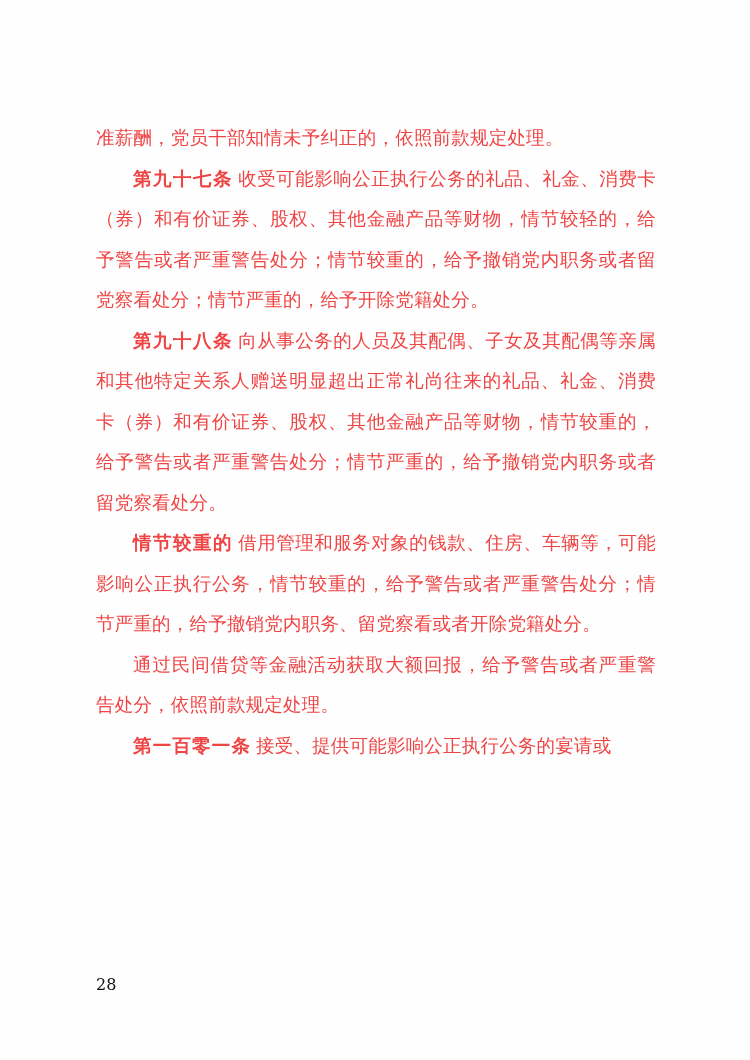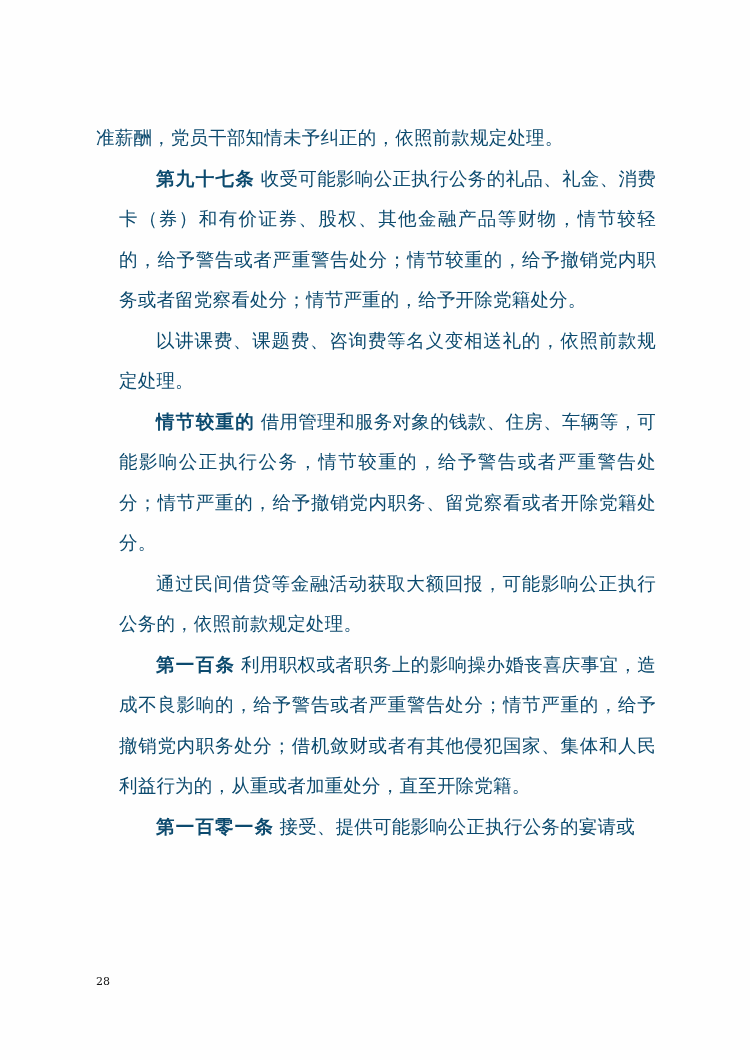--- a/index.html
+++ b/index.html
@@ -30,74 +30,70 @@
     top: 118px;
     width: 560px;
   }
   p.para {
     margin: 0 0 0 0;
     font-size: 18.5px;
     line-height: 40.5px;
     text-align: justify;
     text-justify: inter-ideograph;
     letter-spacing: 0.2px;
-    color: #0c4a6e;
-    font-family: Liberation Sans, sans-serif;
+    color: #ef4444;
+    font-family: Liberation Serif, serif;
   }
   p.indent {
     text-indent: 37px;
-    margin-left: 23px;
   }
   .article-label {
     font-weight: bold;
     letter-spacing: 1.2px;
   }
   .after-label {
     letter-spacing: 0.2px;
   }
   .page-number {
     position: absolute;
     left: 96px;
     top: 975px;
-    font-size: 11px;
+    font-size: 16px;
     font-family: "DejaVu Serif", "Liberation Serif", serif;
     color: #111111;
   }
 </style>
 </head>
 <body>
 
 <div class="page">
   <div class="content">
 
     <p class="para">
       <span>准薪酬，党员干部知情未予纠正的，依照前款规定处理。</span>
     </p>
 
     <p class="para indent">
       <span class="article-label">第九十七条</span><span class="after-label">&nbsp;</span><span>收受可能影响公正执行公务的礼品、礼金、消费卡（券）和有价证券、股权、其他金融产品等财物，情节较轻的，给予警告或者严重警告处分；情节较重的，给予撤销党内职务或者留党察看处分；情节严重的，给予开除党籍处分。</span>
     </p>
 
 
+    <p class="para indent">
+      <span class="article-label">第九十八条</span><span class="after-label">&nbsp;</span><span>向从事公务的人员及其配偶、子女及其配偶等亲属和其他特定关系人赠送明显超出正常礼尚往来的礼品、礼金、消费卡（券）和有价证券、股权、其他金融产品等财物，情节较重的，给予警告或者严重警告处分；情节严重的，给予撤销党内职务或者留党察看处分。</span>
+    </p>
 
-    <p class="para indent">
-      <span>以讲课费、课题费、咨询费等名义变相送礼的，依照前款规定处理。</span>
-    </p>
 
     <p class="para indent">
       <span class="article-label">情节较重的</span><span class="after-label">&nbsp;</span><span>借用管理和服务对象的钱款、住房、车辆等，可能影响公正执行公务，情节较重的，给予警告或者严重警告处分；情节严重的，给予撤销党内职务、留党察看或者开除党籍处分。</span>
     </p>
 
     <p class="para indent">
-      <span>通过民间借贷等金融活动获取大额回报，可能影响公正执行公务的，依照前款规定处理。</span>
+      <span>通过民间借贷等金融活动获取大额回报，给予警告或者严重警告处分，依照前款规定处理。</span>
     </p>
 
-    <p class="para indent">
-      <span class="article-label">第一百条</span><span class="after-label">&nbsp;</span><span>利用职权或者职务上的影响操办婚丧喜庆事宜，造成不良影响的，给予警告或者严重警告处分；情节严重的，给予撤销党内职务处分；借机敛财或者有其他侵犯国家、集体和人民利益行为的，从重或者加重处分，直至开除党籍。</span>
-    </p>
 
     <p class="para indent">
       <span class="article-label">第一百零一条</span><span class="after-label">&nbsp;</span><span>接受、提供可能影响公正执行公务的宴请或</span>
     </p>
 
   </div>
 
   <div class="page-number">28</div>
 </div>
 

